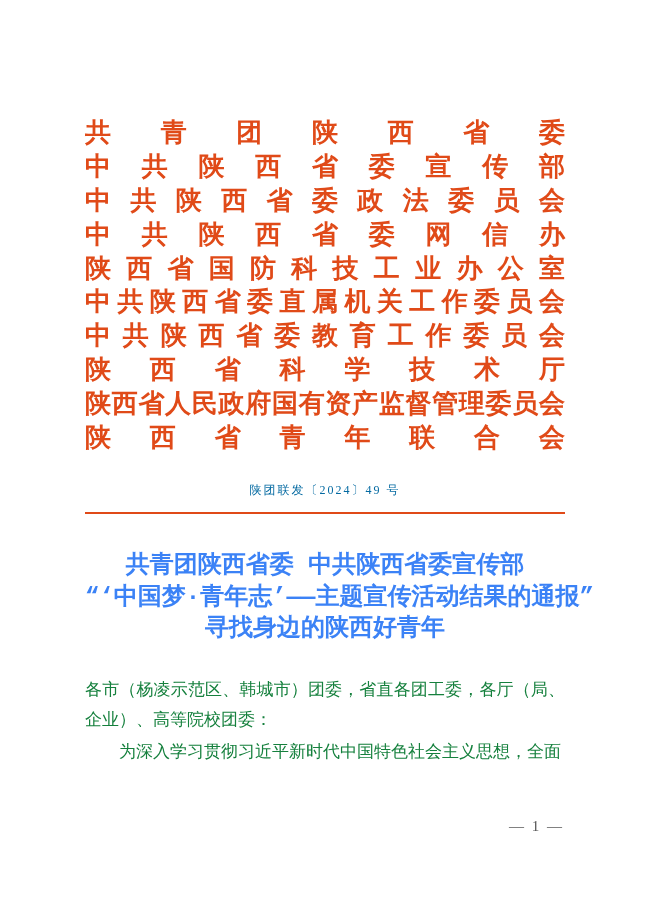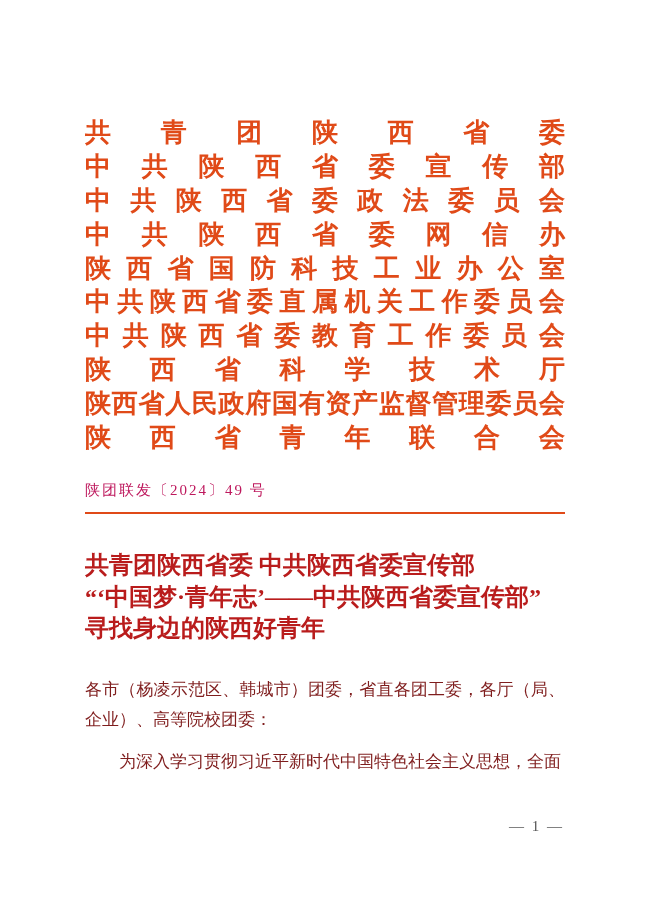--- a/index.html
+++ b/index.html
@@ -30,53 +30,55 @@
     display: flex;
     justify-content: space-between;
     align-items: center;
     height: 33.8px;
     white-space: nowrap;
   }
   .org-line span { display: inline-block; }
 
   .doc-number {
     margin-top: 24px;
-    font-size: 15px;
+    text-align: center;
+    font-size: 12px;
     line-height: 25px;
     letter-spacing: 2px;
-    color: #be185d;
+    color: #0369a1;
   }
 
   .red-rule {
     margin-top: 9px;
     height: 2.5px;
     background: #e04a18;
   }
 
   .title {
     margin-top: 36px;
-    text-align: left;
+    text-align: center;
     font-weight: bold;
     font-size: 24px;
     line-height: 31.5px;
-    color: #b91c1c;
+    color: #3b82f6;
+    font-family: Liberation Mono, monospace;
   }
   .title-line { white-space: nowrap; }
 
   .body-text {
     margin-top: 30px;
     font-size: 17px;
     line-height: 30px;
-    color: #7f1d1d;
+    color: #15803d;
     text-align: justify;
     text-justify: inter-ideograph;
   }
   .paragraph {
     text-indent: 2em;
-    margin-top: 12px;
+    margin-top: 2px;
   }
 
   .page-number {
     position: absolute;
     top: 818px;
     right: 86px;
     font-size: 15px;
     letter-spacing: 2px;
     color: #555555;
   }
@@ -219,21 +221,21 @@
           <span>会</span>
         </div>
     </header>
 
     <div class="doc-number">陕团联发〔2024〕49 号</div>
 
     <div class="red-rule"></div>
 
     <div class="title">
       <div class="title-line">共青团陕西省委 中共陕西省委宣传部</div>
-      <div class="title-line">“‘中国梦·青年志’——中共陕西省委宣传部”</div>
+      <div class="title-line">“‘中国梦·青年志’——主题宣传活动结果的通报”</div>
       <div class="title-line">寻找身边的陕西好青年</div>
     </div>
 
     <div class="body-text">
       <p class="salutation">各市（杨凌示范区、韩城市）团委，省直各团工委，各厅（局、企业）、高等院校团委：</p>
       <p class="paragraph">为深入学习贯彻习近平新时代中国特色社会主义思想，全面</p>
     </div>
 
   </div>
 

